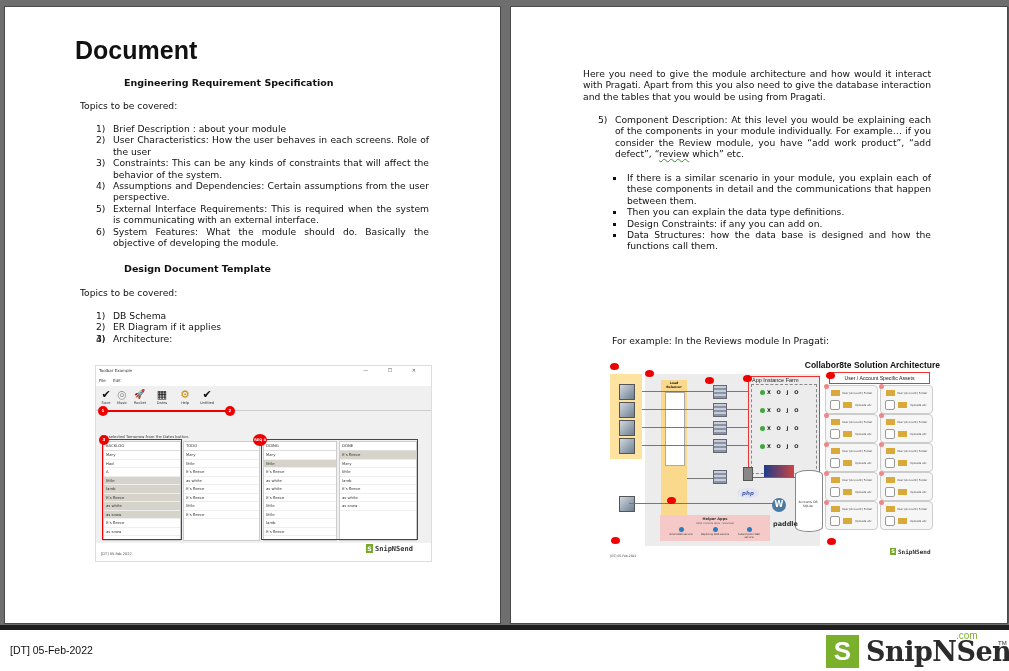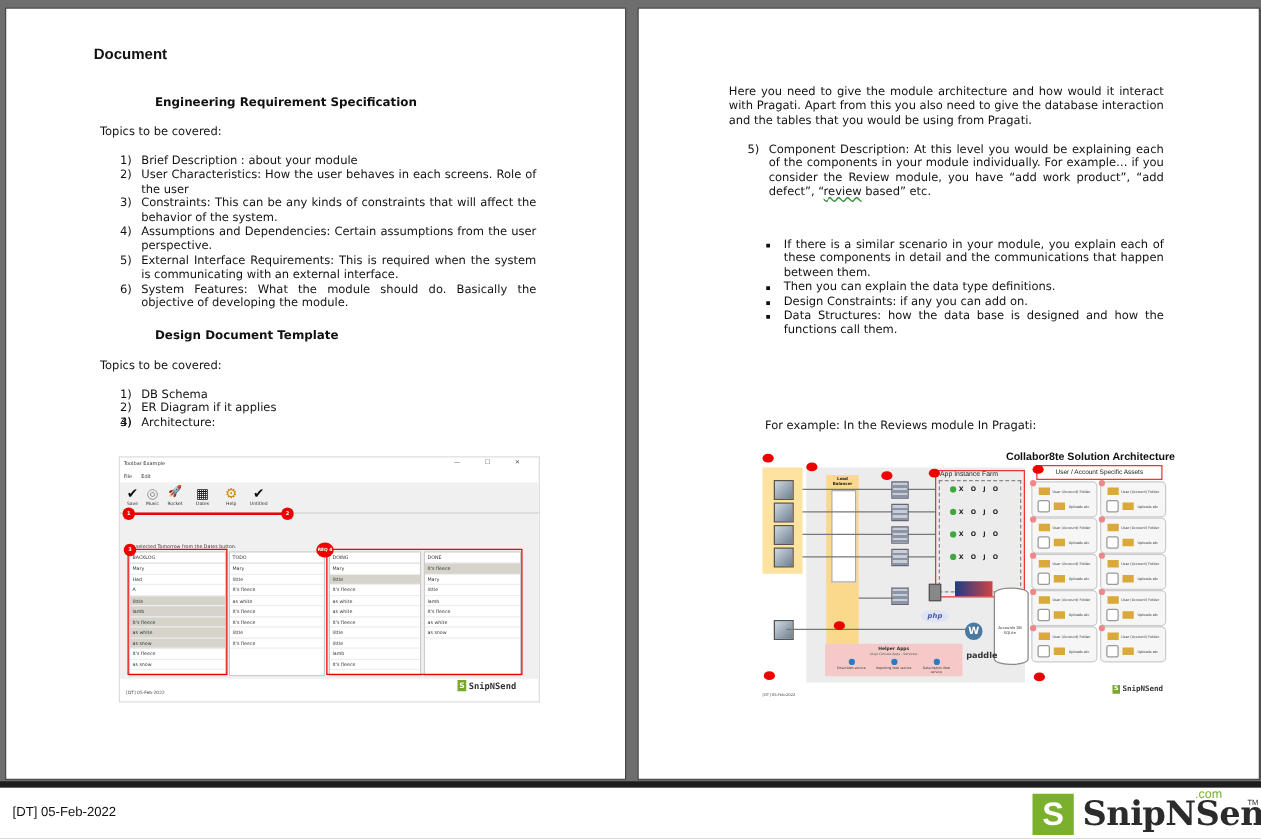--- a/index.html
+++ b/index.html
@@ -4,21 +4,21 @@
 <style>
   html, body { margin:0; padding:0; }
   body { width:1009px; height:671px; position:relative; overflow:hidden; background:#fff; font-family:"DejaVu Sans", sans-serif; }
   .viewer { position:absolute; left:0; top:0; width:1009px; height:630px; background:#6e6e6e; }
   .viewer-bottom { position:absolute; left:0; top:625px; width:1009px; height:5px; background:#1e1e1e; }
   .page { position:absolute; top:7px; height:616px; background:#fff; box-shadow:0 0 0 1px #4a4a4a; overflow:hidden; }
   .page.p1 { left:5px; width:495px; }
   .page.p2 { left:511px; width:496px; }
   .scroll-track { position:absolute; right:0; top:7px; width:3px; height:616px; background:#555; }
   .txt { font-family:"DejaVu Sans", sans-serif; color:#111; font-size:9.2px; line-height:11.4px; }
-  .doc-title { position:absolute; left:75px; top:36px; font-size:12px; font-weight:bold; color:#111; font-family:"Liberation Sans", sans-serif; }
+  .doc-title { position:absolute; left:75px; top:36px; font-size:25px; font-weight:bold; color:#111; font-family:"Liberation Sans", sans-serif; }
   .h-sec { position:absolute; font-weight:bold; font-size:9.5px; font-family:"DejaVu Sans", sans-serif; color:#111;padding-left:44px; }
   .para { position:absolute; text-align:justify; }
   ol.num { position:absolute; margin:0; padding:0; list-style:none; }
   ol.num li { position:relative; padding-left:17px; text-align:justify; }
   ol.num li .n { position:absolute; left:0; top:0; }
   ul.bul { position:absolute; margin:0; padding:0; list-style:none; }
   ul.bul li { position:relative; padding-left:15px; text-align:justify; }
   ul.bul li::before { content:""; position:absolute; left:1px; top:5px; width:3px; height:3px; background:#111; }
   .spell { text-decoration:underline wavy #3a8f3a; text-decoration-thickness:1px; }
 
@@ -217,23 +217,23 @@
   <div class="badge wide" style="left:157px;top:68px;">REQ 4</div>
   <div class="foot-date">[DT] 05-Feb-2022</div>
   <div class="mini-logo" style="left:270px;top:178px;">
     <span class="s" style="width:7px;height:9px;font-size:6px;line-height:9px;">S</span>
     <span class="w" style="font-size:7px;margin-left:2px;">SnipNSend</span>
   </div>
 </div>
 
 <div class="para txt" style="left:583px;top:68px;width:348px;">Here you need to give the module architecture and how would it interact with Pragati. Apart from this you also need to give the database interaction and the tables that you would be using from Pragati.</div>
 <ol class="num txt" style="left:598px;top:114px;width:333px;">
-  <li><span class="n">5)</span><span>Component Description: At this level you would be explaining each of the components in your module individually. For example… if you consider the Review module, you have “add work product”, “add defect”, “</span><span class="spell">review</span><span> based” etc.</span></li>
+  <li><span class="n">5)</span><span>Component Description: At this level you would be explaining each of the components in your module individually. For example… if you consider the Review module, you have “add work product”, “add defect”, “</span><span class="spell">review</span><span> which” etc.</span></li>
 </ol>
-<ul class="bul txt" style="left:612px;top:172px;width:319px;margin-top:18px;">
+<ul class="bul txt" style="left:612px;top:172px;width:319px;">
   <li>If there is a similar scenario in your module, you explain each of these components in detail and the communications that happen between them.</li>
   <li>Then you can explain the data type definitions.</li>
   <li>Design Constraints: if any you can add on.</li>
   <li>Data Structures: how the data base is designed and how the functions call them.</li>
 </ul>
 <div class="para txt" style="left:612px;top:335px;width:320px;">For example: In the Reviews module In Pragati:</div>
 
 <div class="shot2">
   <div class="arch-title">Collabor8te Solution Architecture</div>
   <div class="arch-bg"></div>

